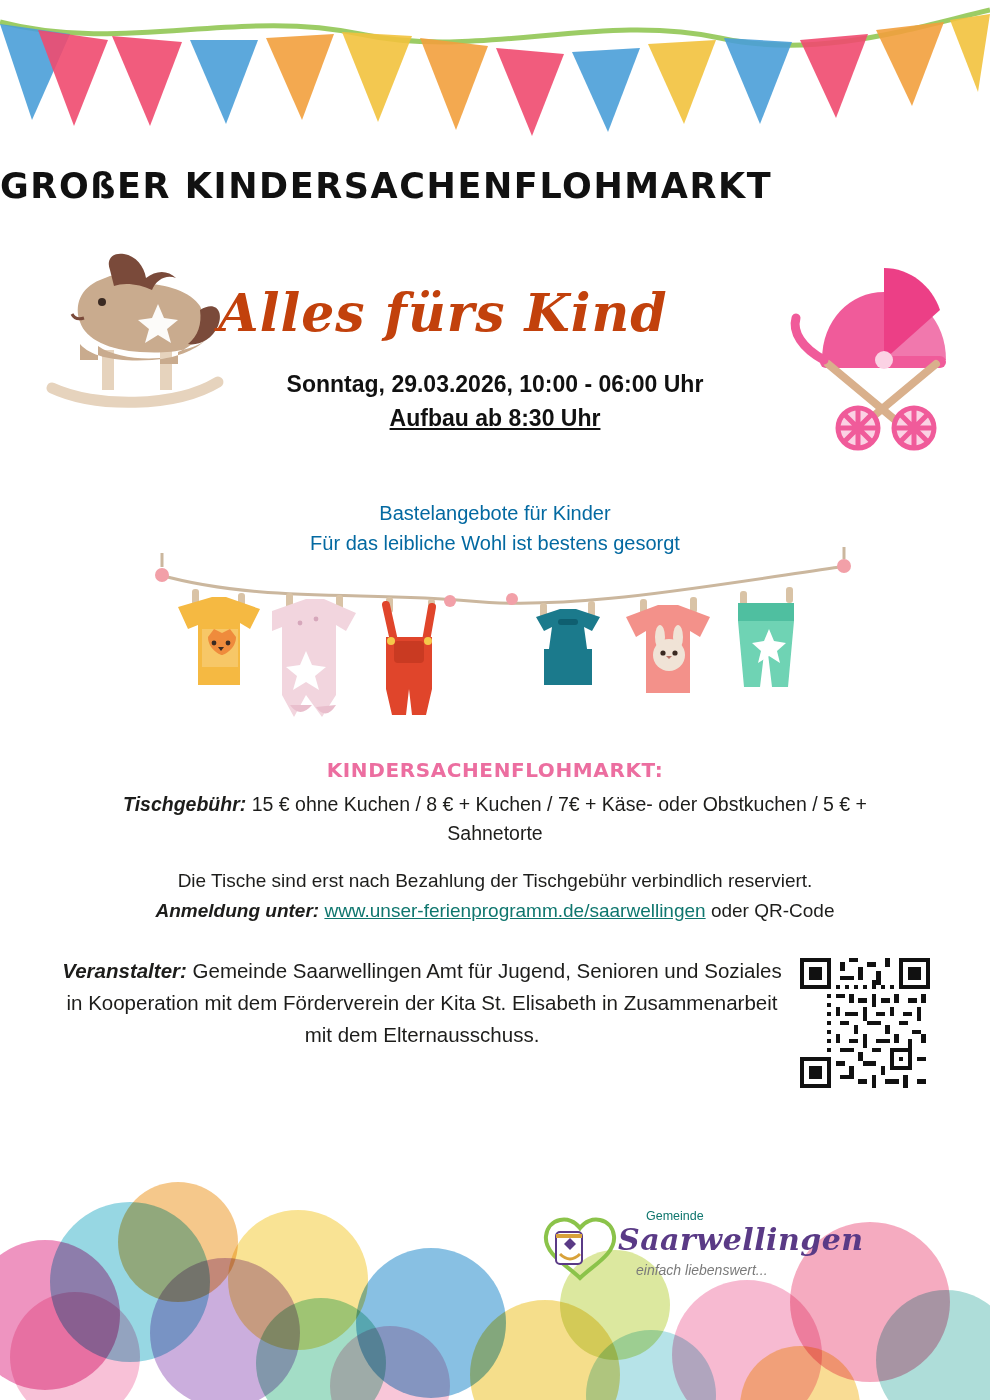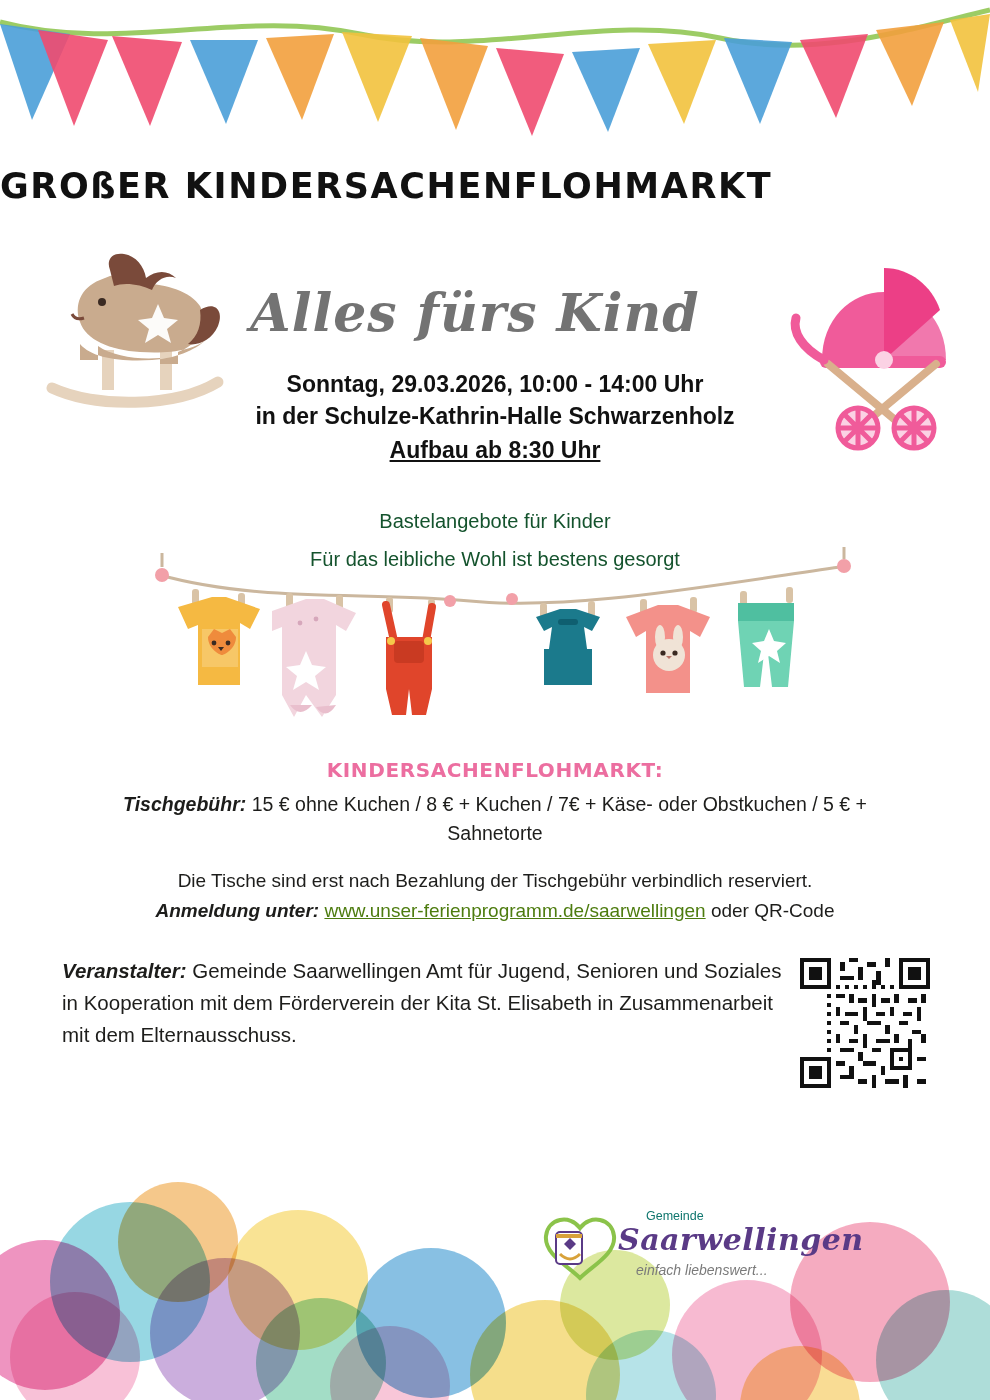--- a/index.html
+++ b/index.html
@@ -41,23 +41,22 @@
   .script-title {
     position: absolute;
     top: 282px;
     left: 0;
     width: 886px;
     text-align: center;
     font-family: "DejaVu Serif", serif;
     font-style: italic;
     font-weight: 700;
     font-size: 52px;
-    color: #737373;
+    color: #c2410c;
     letter-spacing: 1px;
-    padding-left: 32px;
   }
 
   
   .date-block {
     position: absolute;
     top: 368px;
     left: 0;
     width: 990px;
     text-align: center;
   }
@@ -76,22 +75,21 @@
   .info-block {
     position: absolute;
     top: 498px;
     left: 0;
     width: 990px;
     text-align: center;
   }
   .info-line {
     font-size: 20px;
     line-height: 30px;
-    color: #14532d;
-    margin-top: 8px;
+    color: #0369a1;
   }
 
   
   .clothesline {
     position: absolute;
     top: 545px;
     left: 140px;
     width: 730px;
     height: 200px;
   }
@@ -124,31 +122,31 @@
     position: absolute;
     top: 866px;
     left: 70px;
     width: 850px;
     text-align: center;
     font-size: 19px;
     line-height: 30px;
   }
   .reserve-block .lead { font-style: italic; font-weight: 700; }
   .reserve-block a {
-    color: #4d7c0f;
+    color: #0f766e;
     text-decoration: underline;
   }
 
   
   .organiser {
     position: absolute;
     top: 955px;
     left: 62px;
     width: 720px;
-    text-align: left;
+    text-align: center;
     font-size: 20.5px;
     line-height: 32px;
   }
   .organiser .lead { font-style: italic; font-weight: 700; }
 
   
   .qr {
     position: absolute;
     top: 958px;
     left: 800px;
@@ -266,22 +264,21 @@
       <circle cx="134" cy="180" r="20" fill="#fbd2e4"></circle>
       <path d="M58,180 h40 M78,160 v40 M64,166 l28,28 M92,166 l-28,28"></path>
       <path d="M114,180 h40 M134,160 v40 M120,166 l28,28 M148,166 l-28,28"></path>
     </g>
   </svg>
 </div>
 
 <div class="script-title">Alles fürs Kind</div>
 
 <div class="date-block">
-  <div class="date-line">Sonntag, 29.03.2026, 10:00 - 14:00 Uhr</div>
-  <div class="date-line">in der Schulze-Kathrin-Halle Schwarzenholz</div>
+  <div class="date-line">Sonntag, 29.03.2026, 10:00 - 06:00 Uhr</div>
   <div class="date-line underlined">Aufbau ab 8:30 Uhr</div>
 </div>
 
 <div class="info-block">
   <div class="info-line">Bastelangebote für Kinder</div>
   <div class="info-line">Für das leibliche Wohl ist bestens gesorgt</div>
 </div>
 
 <div class="clothesline">
   <svg width="730" height="200" viewBox="0 0 730 200">

